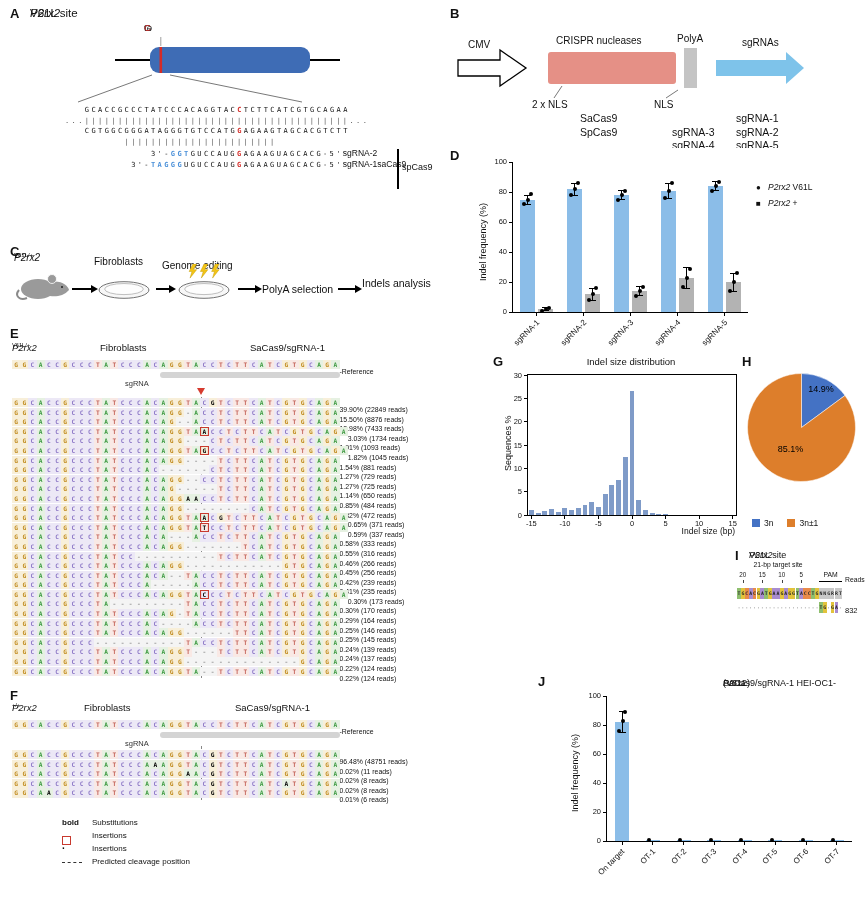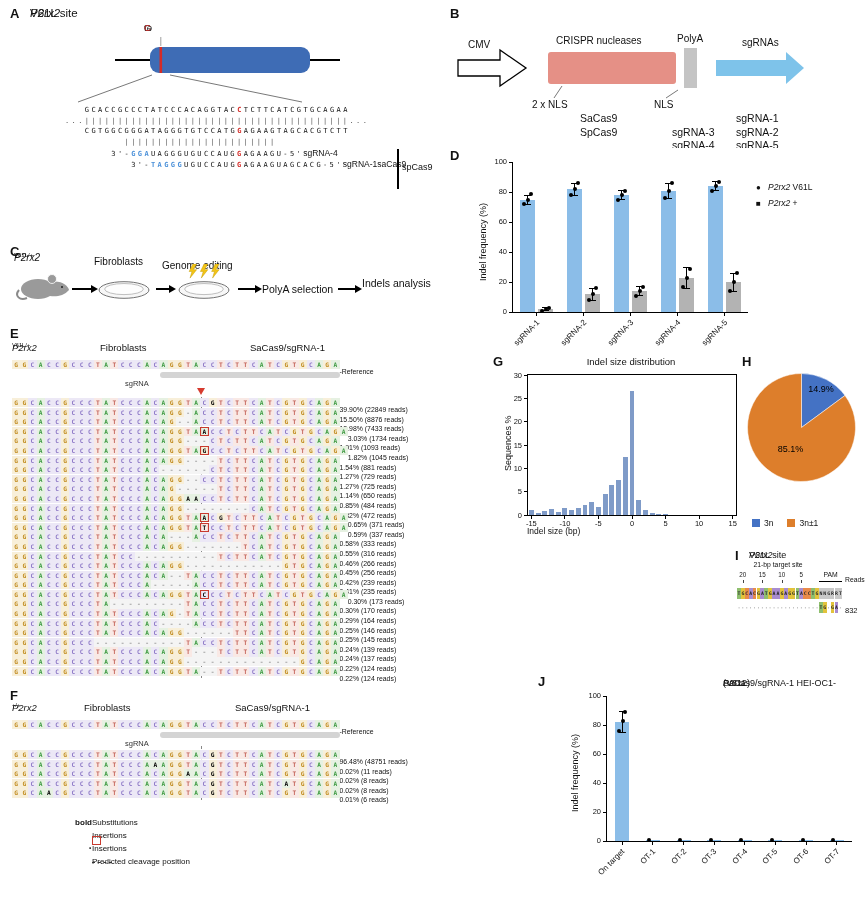--- a/index.html
+++ b/index.html
@@ -38,42 +38,42 @@
   .cC{color:#8a75c5;background:#ece8f6}
   .cdel{color:#9a9a9a;background:#f4f4f4}
   .cbold{color:#000}
   .cins{box-shadow:inset 0 0 0 1.1px #c8392e;color:#000}
   .pct{position:absolute;left:337px;top:1px;font:6.9px "Liberation Sans",sans-serif;color:#111;white-space:nowrap}
   .sgbar{height:6px;background:#d4d4d4;border-radius:3px}
   .sgbarlabel{font:7.5px "Liberation Sans",sans-serif;color:#333}
   .cutarrow{width:0;height:0;border-left:4px solid transparent;border-right:4px solid transparent;border-top:7px solid #d63b2f}
   .dashline{width:0;border-left:1px dashed #888}
   .litem{position:relative;height:13px;font:8px "Liberation Sans",sans-serif;display:flex;align-items:center}
-  .licon{position:static;display:inline-block;width:30px;text-align:right;font-weight:bold}
+  .licon{position:static;display:inline-block;width:30px;text-align:left;font-weight:bold}
   .insbox{display:inline-block;width:7px;height:7px;border:1.6px solid #c8392e}
   .deldot{font-weight:bold;font-size:10px}
   .dashicon{display:inline-block;width:20px;height:0;border-top:1.2px dashed #333}
   .legendF div{position:relative}
   
   .plot{border-left:1.2px solid #000;border-bottom:1.2px solid #000}
   .plotbox{border:1px solid #000}
   .plot div,.plotbox div{position:absolute}
   .bar{position:absolute}
   .hbar{position:absolute;background:#7f9bc8}
   .errline{width:1px;background:#000}
   .errcap{width:7px;height:1px;background:#000}
   .dot{width:4px;height:4px;border-radius:50%;background:#000}
   .ytlab{text-align:right;font:7.5px "Liberation Sans",sans-serif;color:#111}
   .ytick{width:4px;height:1px;background:#000}
   .xtick,.xtickG{width:1px;height:4px;background:#000}
   .xlab{width:60px;text-align:right;font:8px "Liberation Sans",sans-serif;transform:rotate(-45deg);transform-origin:100% 0;white-space:nowrap}
   .xtlabG{text-align:center;font:7.5px "Liberation Sans",sans-serif;color:#111}
   .vlab{transform:rotate(-90deg);transform-origin:0 0;font:9px "Liberation Sans",sans-serif;white-space:nowrap;color:#111}
   .gtitle{font:9.5px "Liberation Sans",sans-serif;text-align:center}
-  .xaxlab{font:8.5px "Liberation Sans",sans-serif;text-align:left}
+  .xaxlab{font:8.5px "Liberation Sans",sans-serif;text-align:right}
   .jtitle{font:9px "Liberation Sans",sans-serif;text-align:center;white-space:nowrap}
   .dlrow{position:relative;height:16px;font:8.5px "Liberation Sans",sans-serif;white-space:nowrap}
   .dlrow span,.dlrow i{position:static}
   .mkr{display:inline-block;width:12px;font-size:8px}
   .pielab{font:9px "Liberation Sans",sans-serif;fill:#000}
   .hleg{font:8.5px "Liberation Sans",sans-serif;display:flex;align-items:center}
   .hleg span{position:static}
   .sw{display:inline-block;width:8px;height:8px;margin-right:4px}
   .bt{font:10px "Liberation Sans",sans-serif;fill:#111}
   .btb{font:10.5px "Liberation Sans",sans-serif;fill:#111}
@@ -110,21 +110,21 @@
       <rect x="149.5" y="13" width="2.6" height="26" fill="#d42b27"></rect>
       <line x1="150.8" y1="3" x2="150.8" y2="12" stroke="#888" stroke-width="0.8"></line>
       <line x1="142" y1="41" x2="68" y2="68" stroke="#555" stroke-width="0.8"></line>
       <line x1="160" y1="41" x2="292" y2="68" stroke="#555" stroke-width="0.8"></line>
     </svg>
     <div id="seqA" style="left:55px;top:100px">
         <div class="arow"><span>   </span><span>G</span><span>C</span><span>A</span><span>C</span><span>C</span><span>G</span><span>C</span><span>C</span><span>C</span><span>T</span><span>A</span><span>T</span><span>C</span><span>C</span><span>C</span><span>A</span><span>C</span><span>A</span><span>G</span><span>G</span><span>T</span><span>A</span><span>C</span><span class="ared">C</span><span>T</span><span>C</span><span>T</span><span>T</span><span>C</span><span>A</span><span>T</span><span>C</span><span>G</span><span>T</span><span>G</span><span>C</span><span>A</span><span>G</span><span>A</span><span>A</span></div>
         <div class="arow"><span class="apipe">...||||||||||||||||||||||||||||||||||||||||...</span></div>
         <div class="arow"><span>   </span><span>C</span><span>G</span><span>T</span><span>G</span><span>G</span><span>C</span><span>G</span><span>G</span><span>G</span><span>A</span><span>T</span><span>A</span><span>G</span><span>G</span><span>G</span><span>T</span><span>G</span><span>T</span><span>C</span><span>C</span><span>A</span><span>T</span><span>G</span><span class="ared">G</span><span>A</span><span>G</span><span>A</span><span>A</span><span>G</span><span>T</span><span>A</span><span>G</span><span>C</span><span>A</span><span>C</span><span>G</span><span>T</span><span>C</span><span>T</span><span>T</span></div>
         <div class="arow"><span class="apipe">         |||||||||||||||||||||||</span></div>
-        <div class="arow"><span>       3'-</span><span class="ablue">GGA</span><span>UAGGGUGUCCAUG</span><span class="ared">G</span><span>AGAAGU-5'</span><span class="sglabel">sgRNA-4</span></div>
+        <div class="arow"><span>             3'-</span><span class="ablue">GGT</span><span>GUCCAUG</span><span class="ared">G</span><span>AGAAGUAGCACG-5'</span><span class="sglabel">sgRNA-2</span></div>
         <div class="arow"><span>          3'-</span><span class="ablue">TAGGG</span><span>UGUCCAUG</span><span class="ared">G</span><span>AGAAGUAGCACG-5'</span><span class="sglabel">sgRNA-1</span><span class="sglabel sgextra">saCas9</span></div>
       </div>
     <div class="bracket" style="left:387px;top:143px;height:40px"></div>
     <div class="brlabel" style="left:392px;top:156px">spCas9</div>
   </div>
 
   <div class="panel" id="pB" style="left:450px;top:6px;width:412px;height:140px">
     <span class="plabel">B</span>
     <svg width="412" height="134" style="left:0;top:8px">
       <text x="18" y="34" class="bt">CMV</text>

